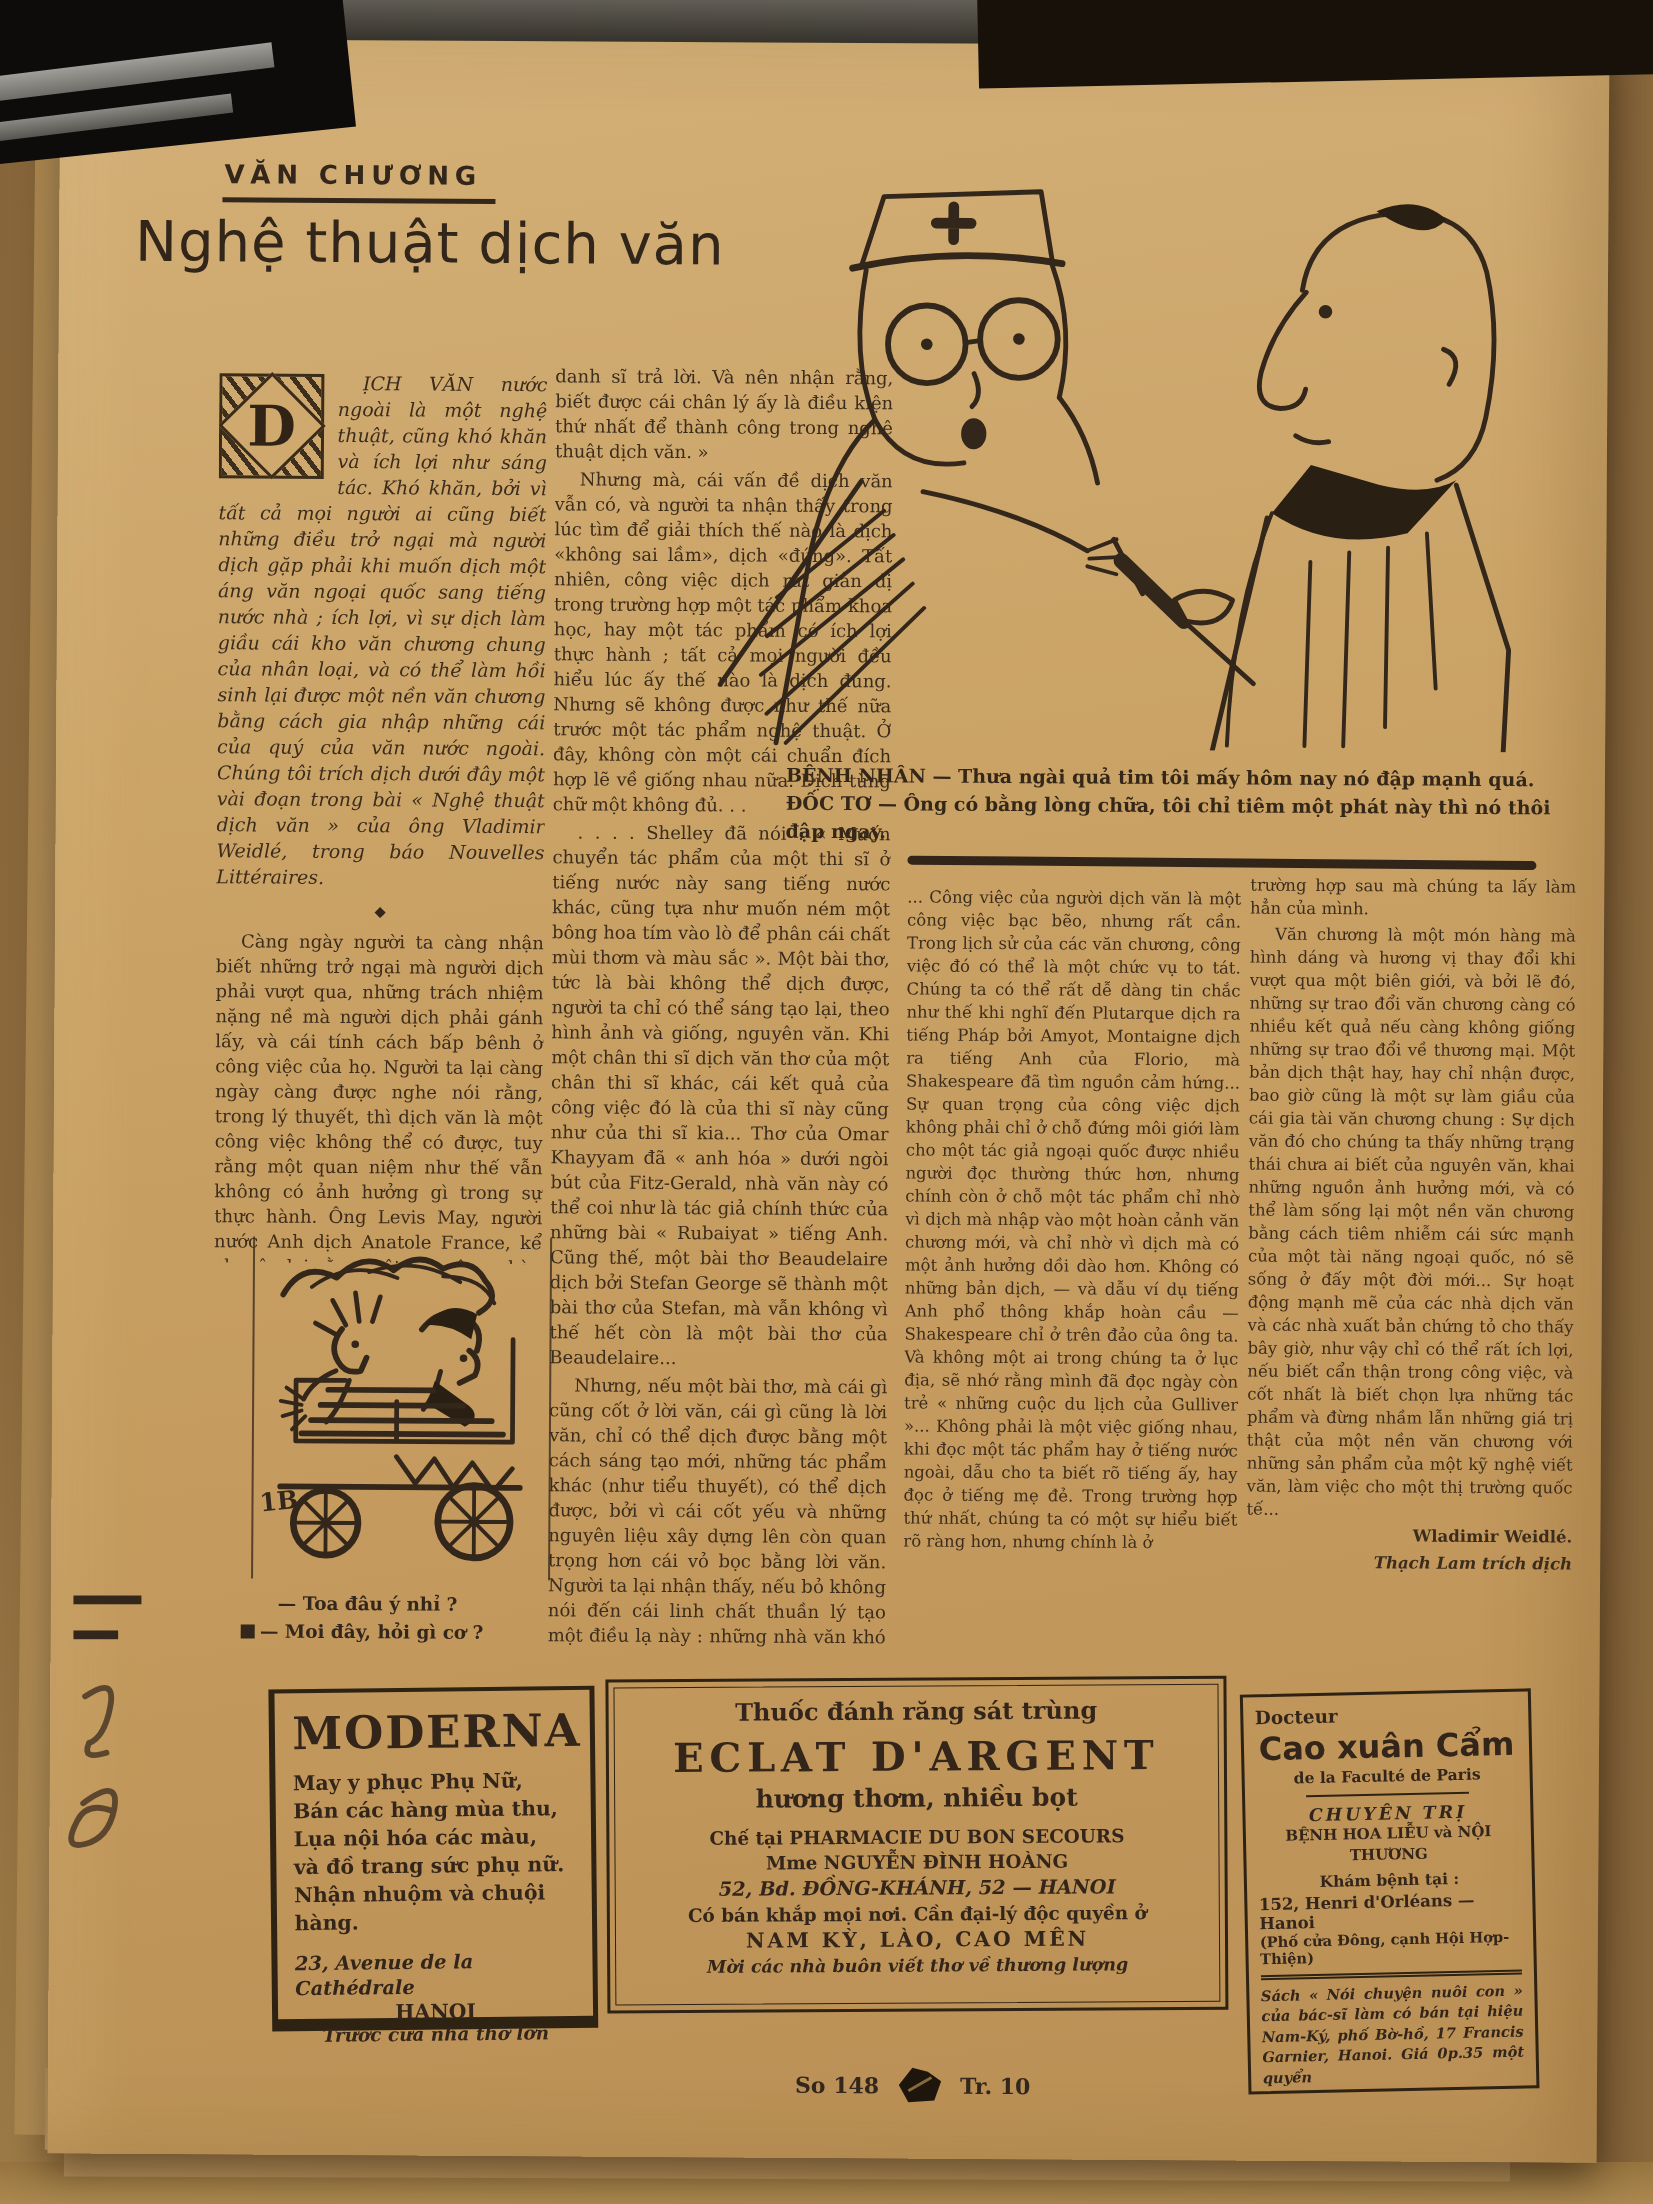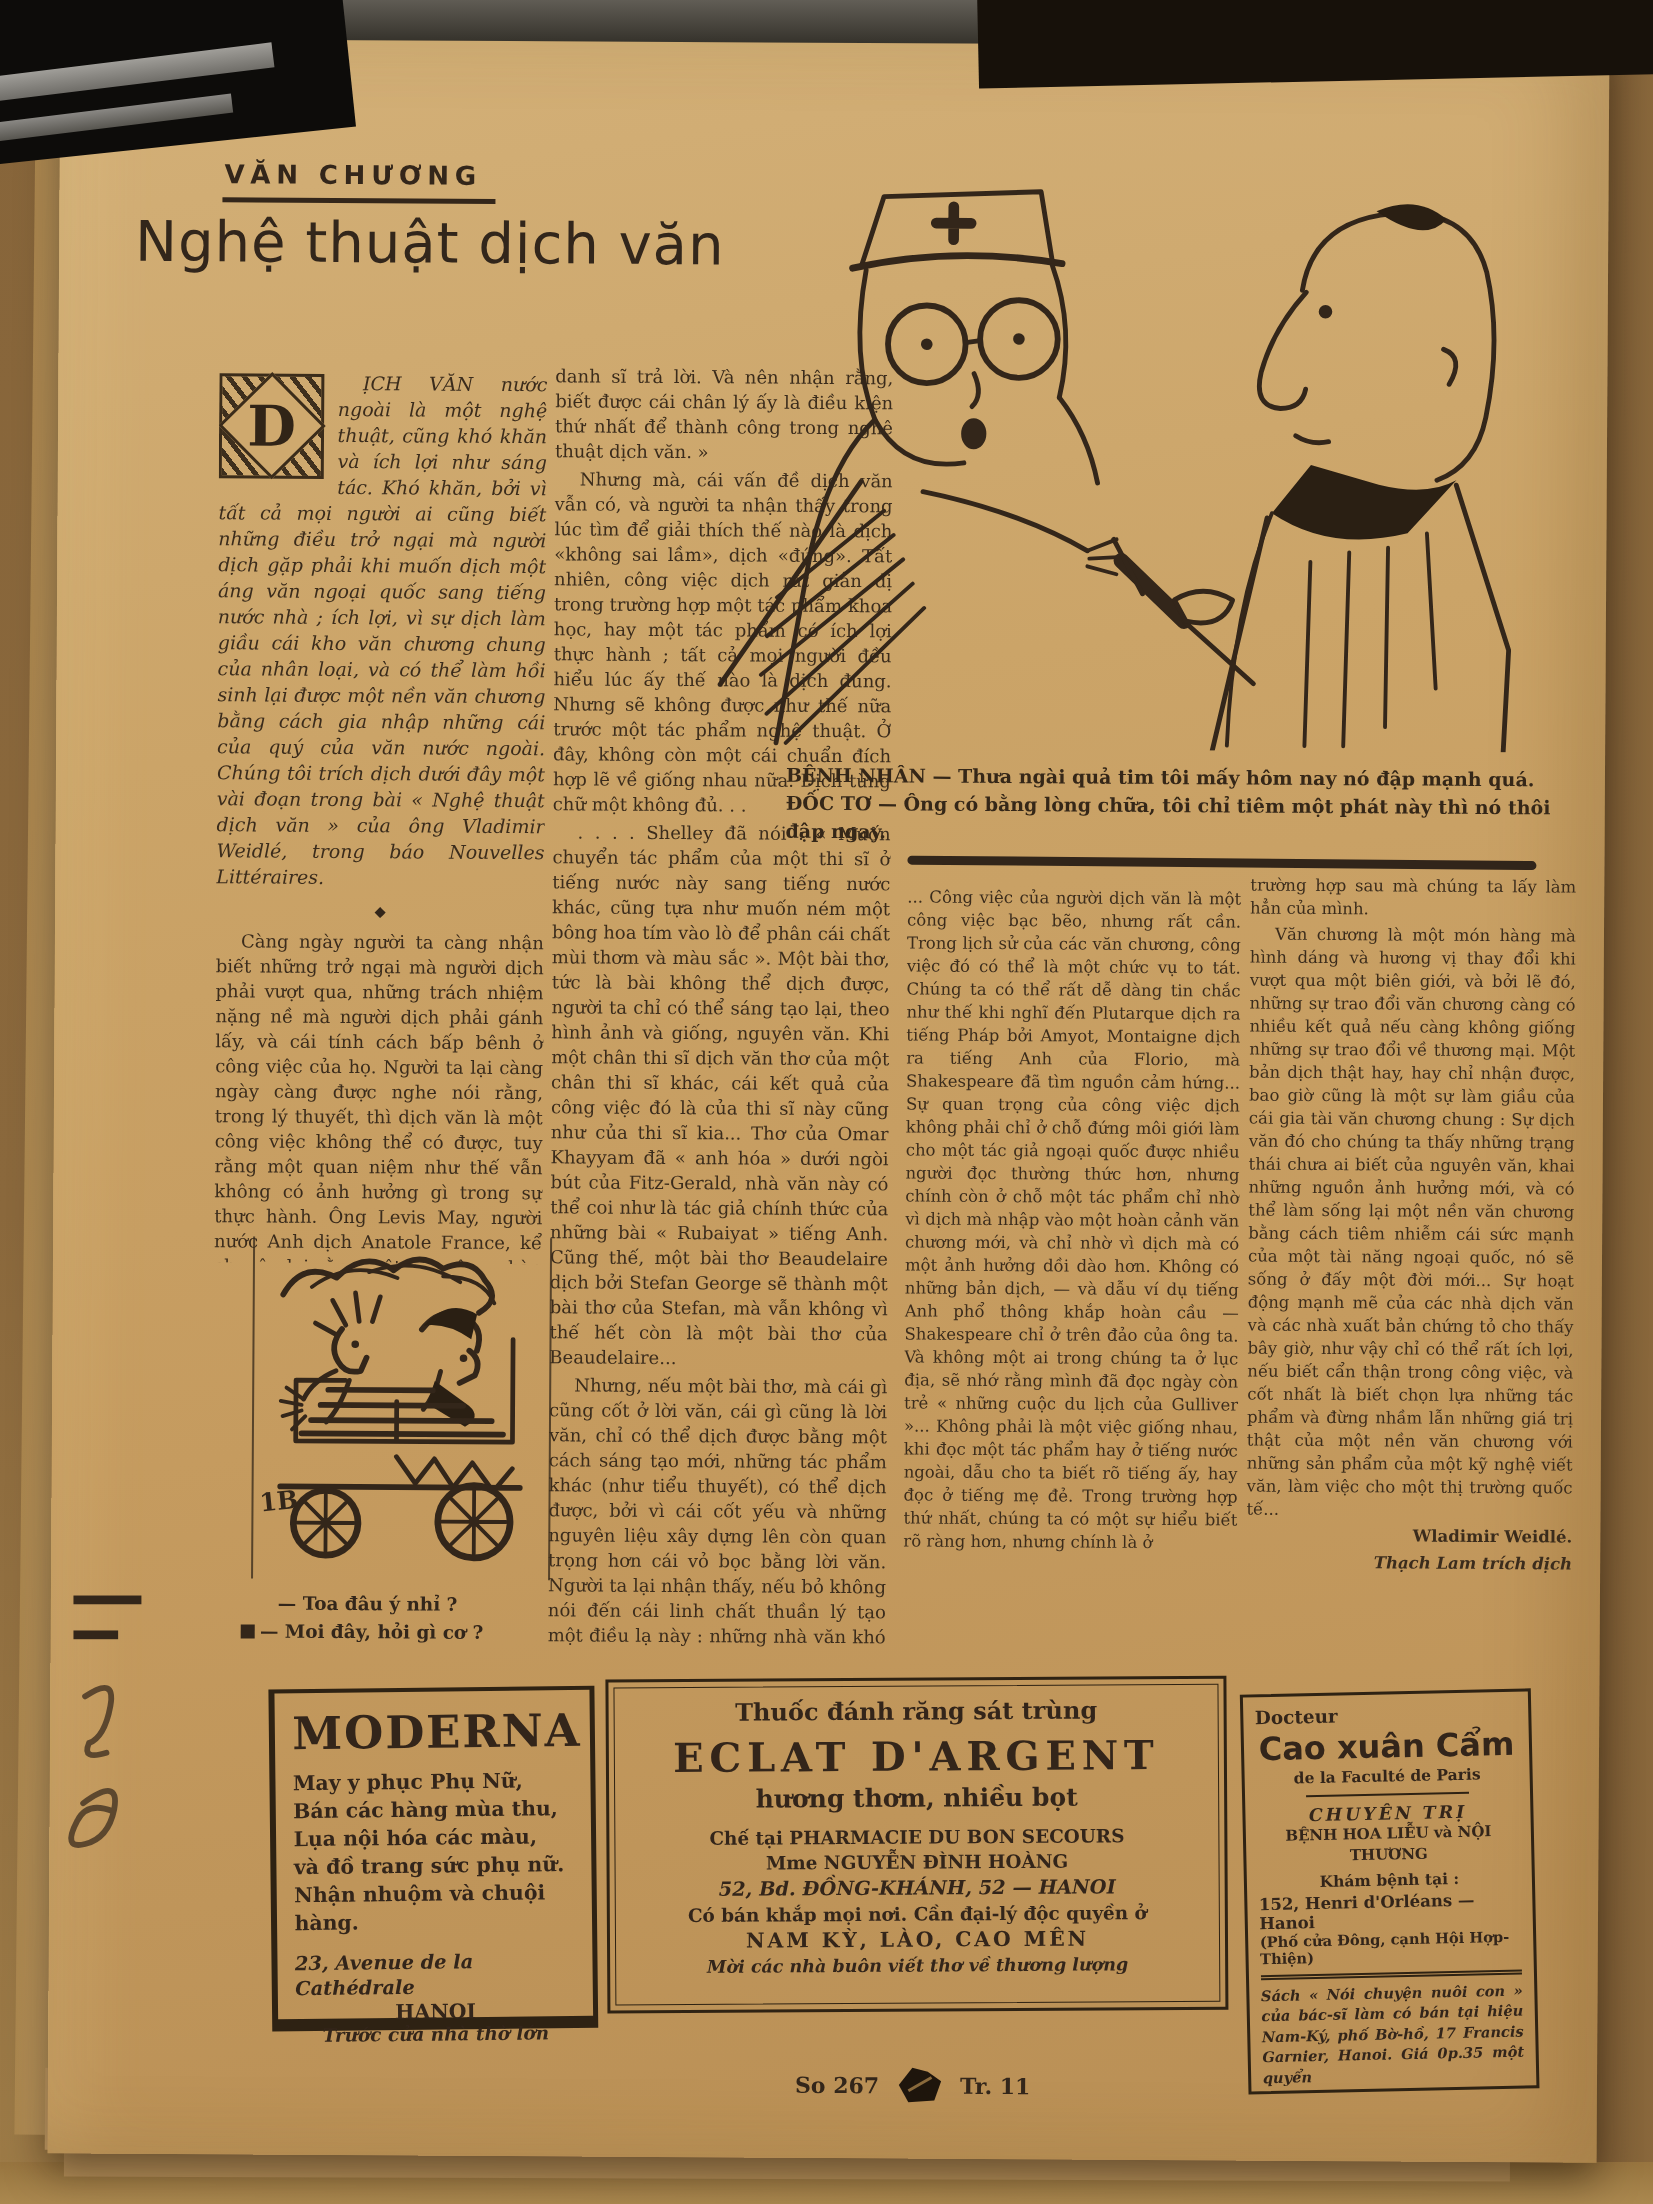--- a/index.html
+++ b/index.html
@@ -248,26 +248,26 @@
     <div class="s1">CHUYÊN TRỊ</div>
     <div class="s2">BỆNH HOA LIỄU và NỘI THƯƠNG</div>
     <div class="s3">Khám bệnh tại :</div>
     <div class="s4">152, Henri d'Orléans — Hanoi</div>
     <div class="s5">(Phố cửa Đông, cạnh Hội Hợp-Thiện)</div>
     <div class="hr2"></div>
     <div class="s6">Sách « Nói chuyện nuôi con » của bác-sĩ làm có bán tại hiệu Nam-Ký, phố Bờ-hồ, 17 Francis Garnier, Hanoi.  Giá 0p.35 một quyển</div>
   </div>
 
   <div class="abs footer">
-    <span>So 267</span>
+    <span>So 148</span>
     <svg width="50" height="43" viewBox="0 0 52 44">
       <path d="M4,22 L18,4 L34,8 L48,18 L41,38 L14,40 Z" fill="#1e150c"></path>
       <path d="M14,28 L38,14" stroke="#8a6a3c" stroke-width="3"></path>
     </svg>
-    <span>Tr. 11</span>
+    <span>Tr. 10</span>
   </div>
 </div>
 
 <svg class="abs pen-marks" width="165" height="330" viewBox="0 0 170 340">
   <rect x="18" y="16" width="70" height="9" fill="#33261a"></rect>
   <rect x="18" y="52" width="46" height="9" fill="#33261a"></rect>
   <g stroke="#4a3826" stroke-width="6" fill="none" stroke-linecap="round" opacity=".85">
     <path d="M30,120 q32,-22 26,10 t-22,38 q-8,18 18,10"></path>
     <path d="M28,230 q38,-28 32,6 q-6,30 -30,36 q-24,6 -8,-24 q10,-20 36,-10"></path>
   </g>

